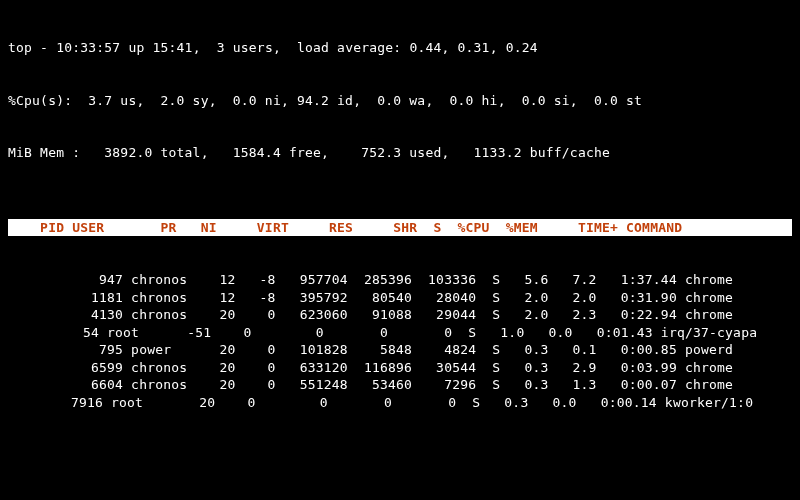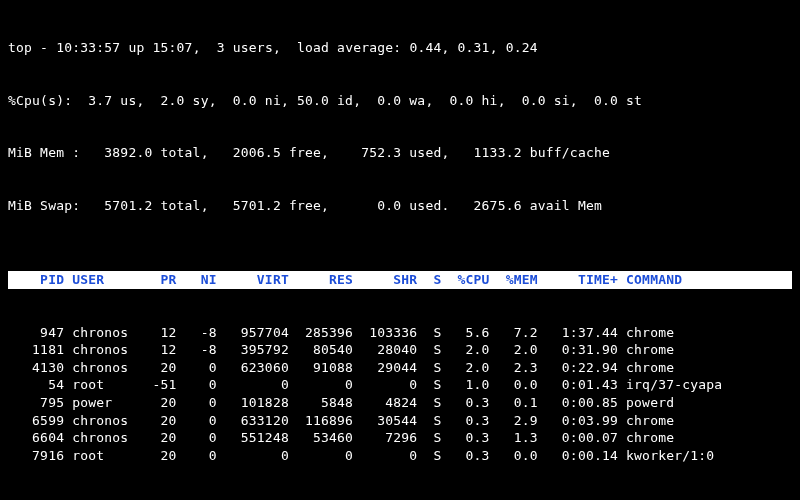--- a/index.html
+++ b/index.html
@@ -17,33 +17,33 @@
   }
   .screen {
     padding: 4px 8px 8px 8px;
     white-space: pre;
   }
   .header-line {
     white-space: pre;
   }
   .table-header {
     background: #fff;
-    color: #1d4ed8;
+    color: #c2410c;
     white-space: pre;
     font-weight: bold;
     margin-top: 4px;
   }
   .row {
     white-space: pre;
+    text-align: center;
   }
 </style>
 </head>
 <body>
 
 <div class="screen">
-  <div class="header-line"><span>top - </span><span>10:33:57</span><span> up </span><span>15:07</span><span>,  3 users,  load average: </span><span>0.44, 0.31, 0.24</span></div>
-  <div class="header-line">%Cpu(s):  3.7 us,  2.0 sy,  0.0 ni, 50.0 id,  0.0 wa,  0.0 hi,  0.0 si,  0.0 st</div>
-  <div class="header-line">MiB Mem :   3892.0 total,   2006.5 free,    752.3 used,   1133.2 buff/cache</div>
-  <div class="header-line">MiB Swap:   5701.2 total,   5701.2 free,      0.0 used.   2675.6 avail Mem</div>
+  <div class="header-line"><span>top - </span><span>10:33:57</span><span> up </span><span>15:41</span><span>,  3 users,  load average: </span><span>0.44, 0.31, 0.24</span></div>
+  <div class="header-line">%Cpu(s):  3.7 us,  2.0 sy,  0.0 ni, 94.2 id,  0.0 wa,  0.0 hi,  0.0 si,  0.0 st</div>
+  <div class="header-line">MiB Mem :   3892.0 total,   1584.4 free,    752.3 used,   1133.2 buff/cache</div>
 
   <div class="table-header" id="hdr">    PID USER       PR   NI     VIRT     RES     SHR  S  %CPU  %MEM     TIME+ COMMAND            </div>
   <div id="rows"><div class="row">    947 chronos    12   -8   957704  285396  103336  S   5.6   7.2   1:37.44 chrome</div><div class="row">   1181 chronos    12   -8   395792   80540   28040  S   2.0   2.0   0:31.90 chrome</div><div class="row">   4130 chronos    20    0   623060   91088   29044  S   2.0   2.3   0:22.94 chrome</div><div class="row">     54 root      -51    0        0       0       0  S   1.0   0.0   0:01.43 irq/37-cyapa</div><div class="row">    795 power      20    0   101828    5848    4824  S   0.3   0.1   0:00.85 powerd</div><div class="row">   6599 chronos    20    0   633120  116896   30544  S   0.3   2.9   0:03.99 chrome</div><div class="row">   6604 chronos    20    0   551248   53460    7296  S   0.3   1.3   0:00.07 chrome</div><div class="row">   7916 root       20    0        0       0       0  S   0.3   0.0   0:00.14 kworker/1:0</div></div>
 </div>
 
 </body></html>

